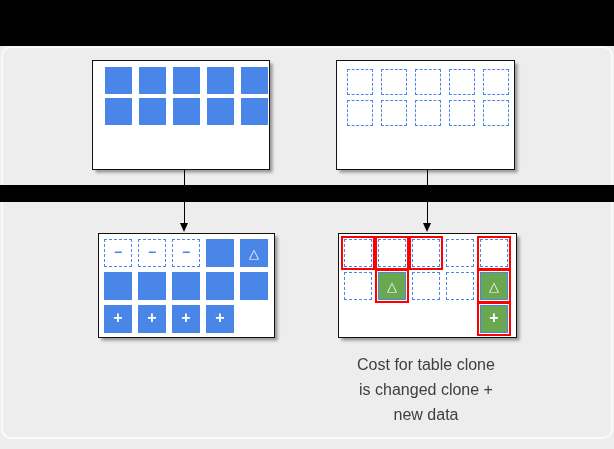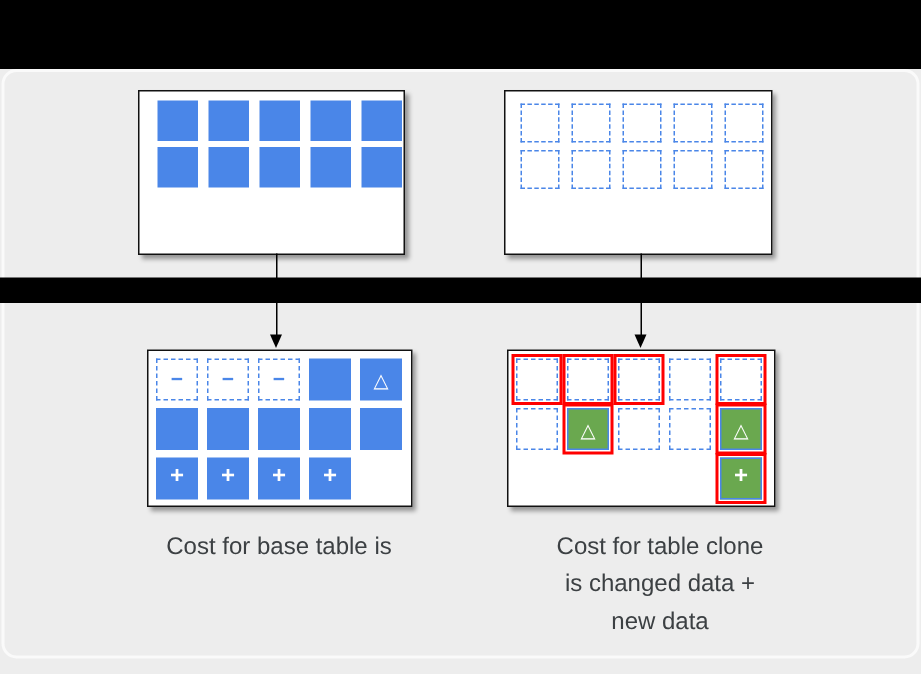--- a/index.html
+++ b/index.html
@@ -53,21 +53,21 @@
     position:absolute;left:0;top:54px;width:0;height:0;
     border-left:4.5px solid transparent;border-right:4.5px solid transparent;
     border-top:9px solid #000;
   }
 
   .caption{
     position:absolute;top:352px;width:220px;z-index:3;
     text-align:center;color:#3c4043;font-size:16px;line-height:25px;
   }
   .caption-base{left:76px;}
-  .caption-clone{left:330px;}
+  .caption-clone{left:316px;}
 </style>
 </head>
 <body style="--blue: #4a86e8; --green: #6aa84f; --red: #ff0000;">
 
 <div class="band band-top"></div>
 <div class="band band-mid"></div>
 
 <div class="frame"></div>
 
 <div class="table-box box-base-before">
@@ -165,19 +165,18 @@
       <div class="cell none"></div>
       <div class="cell none"></div>
       <div class="cell none"></div>
       <div class="cell green red-ring">
         <span class="sym sym-plus">+</span>
       </div>
     </div>
 </div>
 
 <div class="caption caption-base">
-  <div>Cost for base table is</div>
 </div>
 <div class="caption caption-clone">
   <div>Cost for table clone</div>
-  <div>is changed data +</div>
+  <div>is changed clone +</div>
   <div>new data</div>
 </div>
 
 </body></html>

